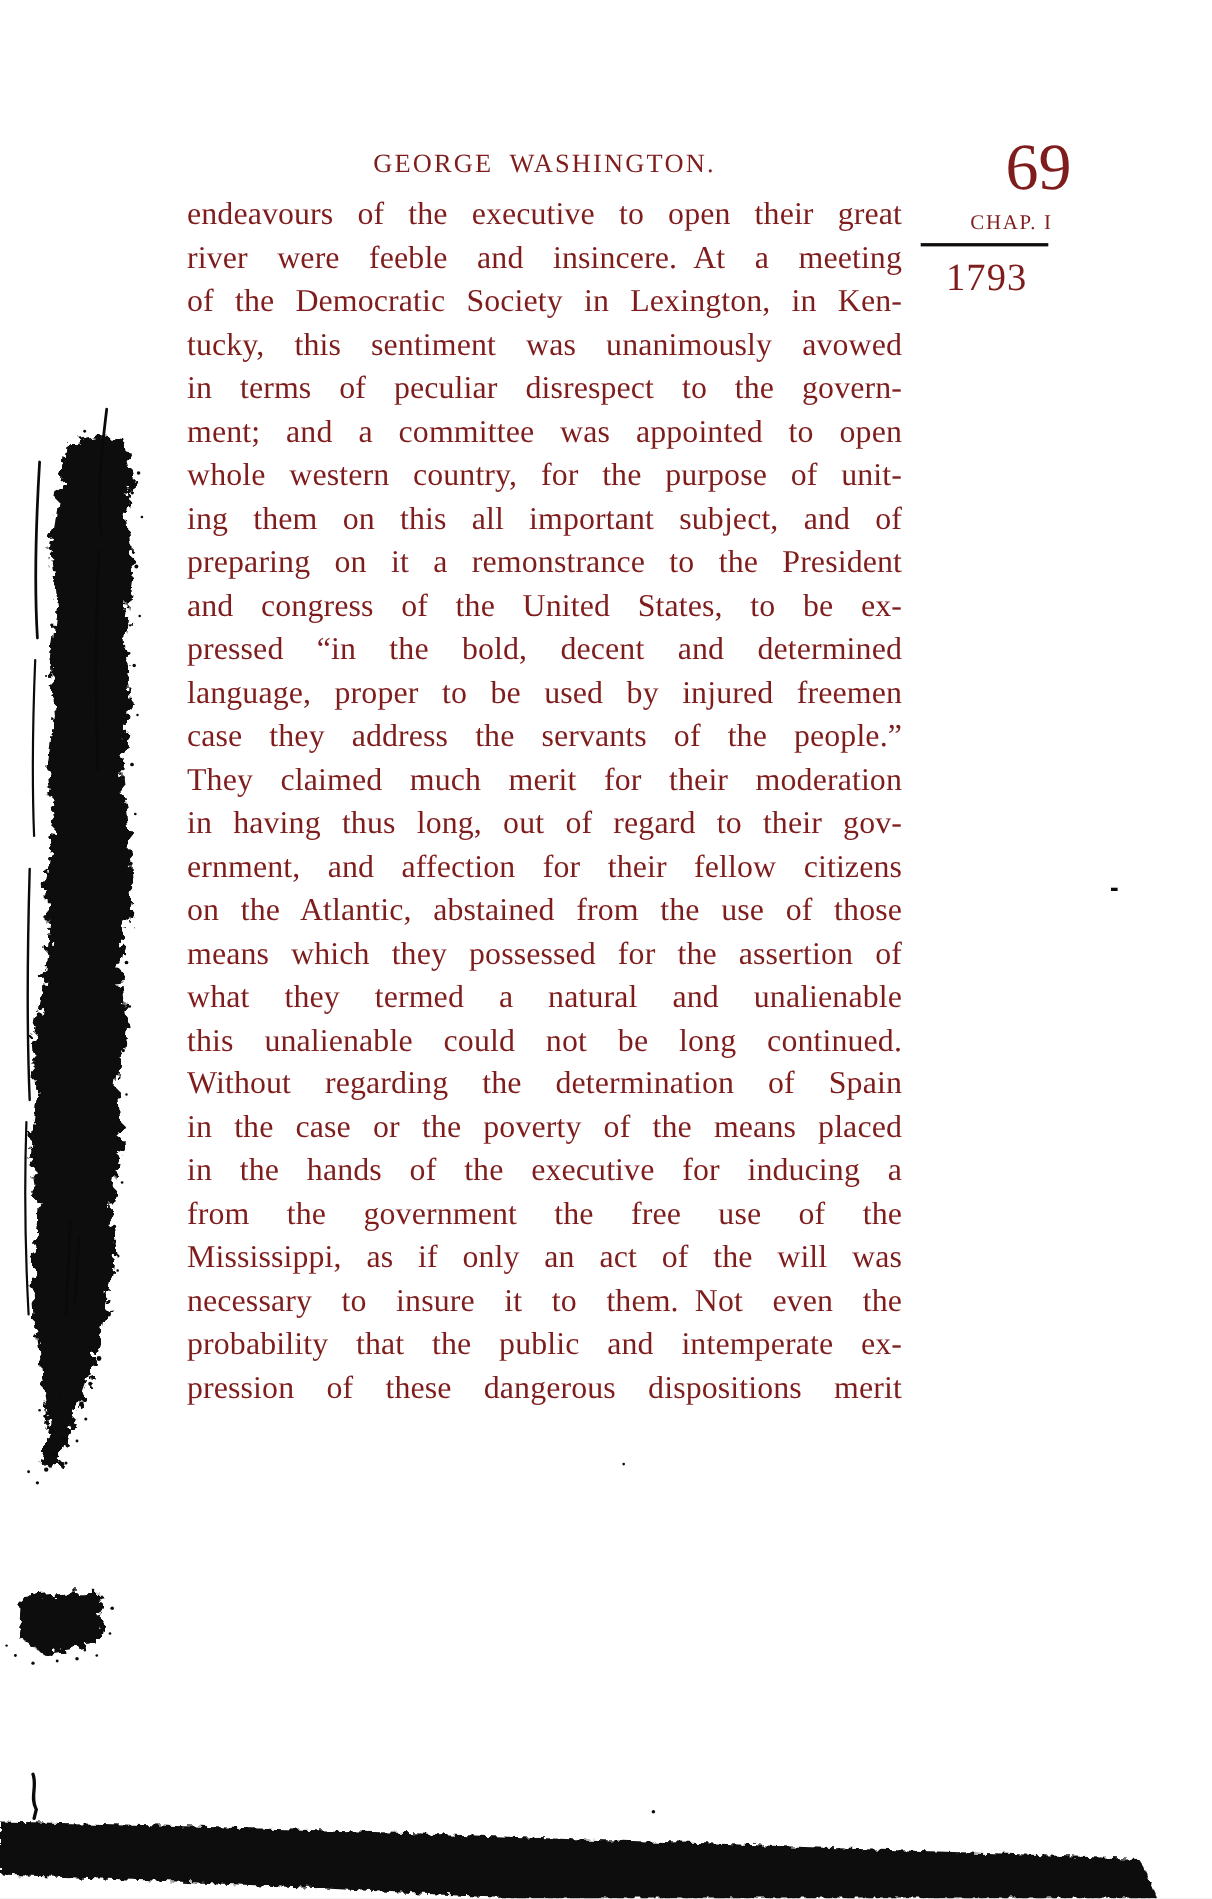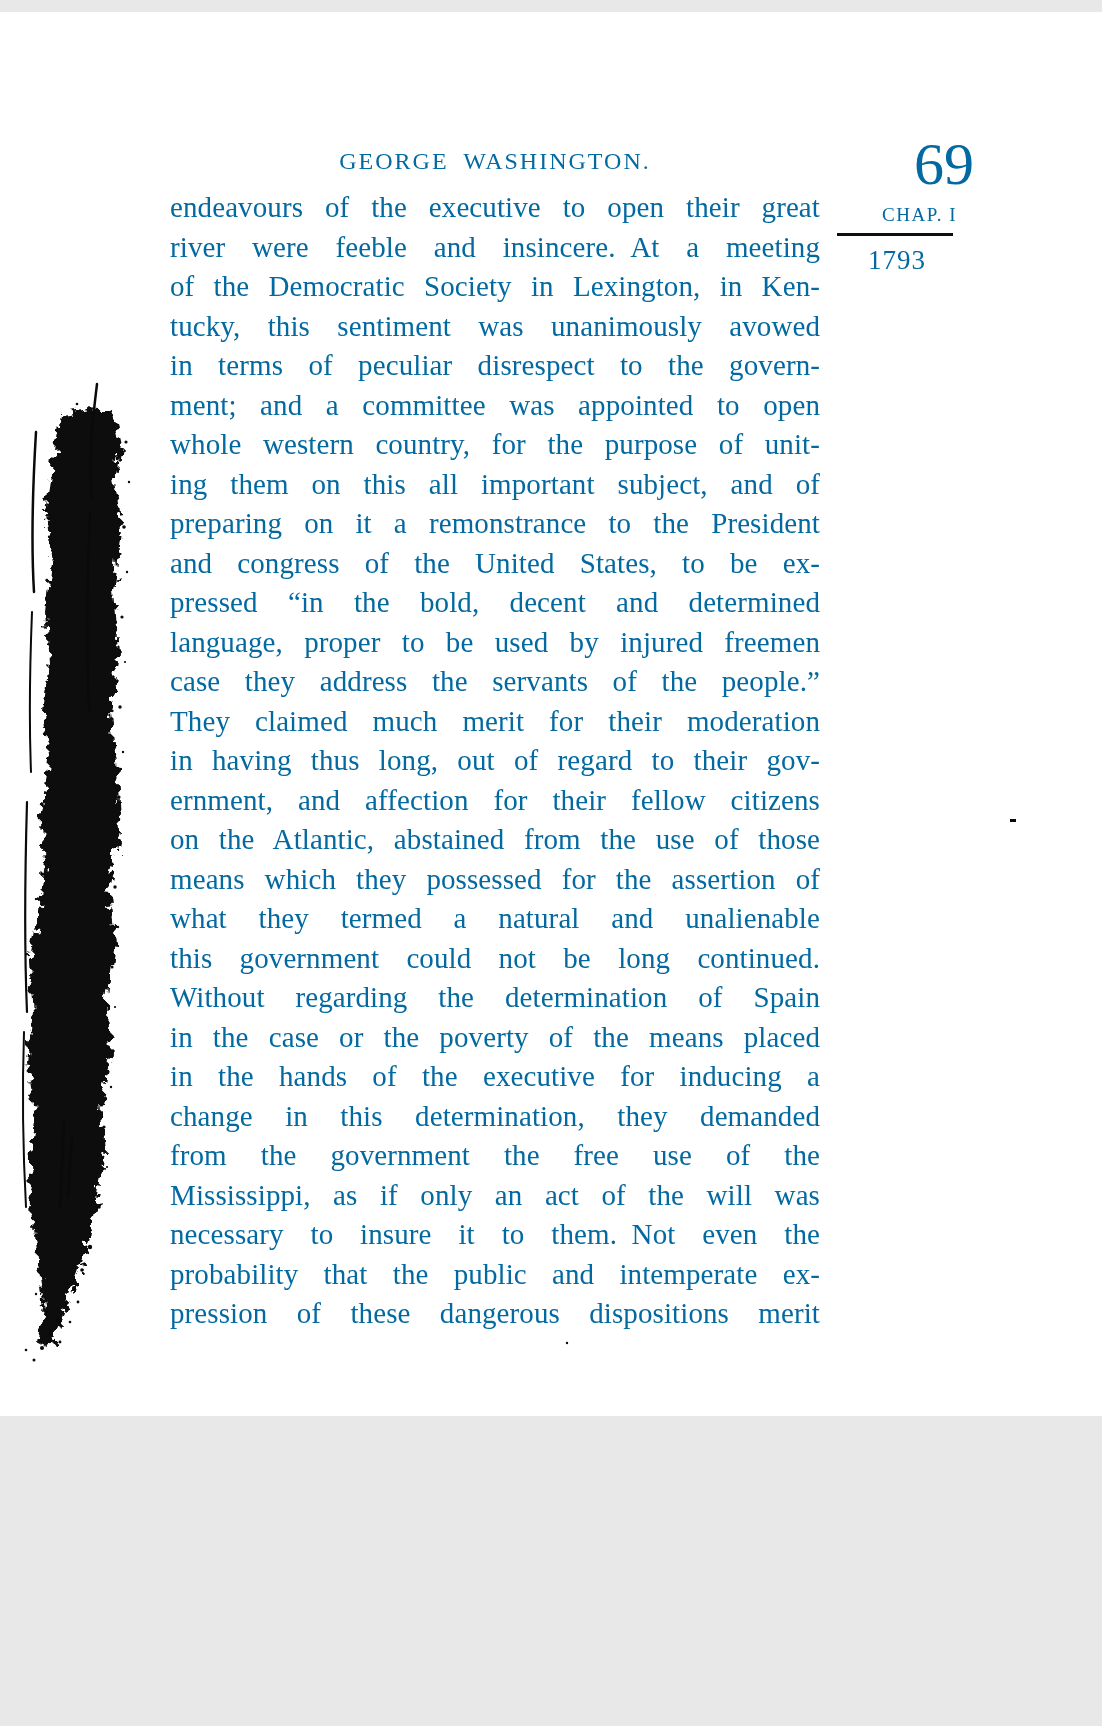--- a/index.html
+++ b/index.html
@@ -1,23 +1,23 @@
 <!DOCTYPE html>
 <html><head>
 <meta charset="utf-8">
 <style>
   html,body{margin:0;padding:0;background:#e8e8e8;}
   .page{
     position:relative;
-    width:1102px;height:1404px;
-    margin:12px auto;
+    width:1102px;height:1726px;
+    margin:0 auto;
     background:#ffffff;
     overflow:hidden;
     font-family:"Liberation Serif","DejaVu Serif",serif;
-    color:#0369a1;
+    color:#7f1d1d;
   }
   .running-head{
     position:absolute;left:170px;top:136px;width:650px;
     text-align:center;
     font-size:24px;letter-spacing:2px;word-spacing:7px;
     white-space:nowrap;
   }
   .page-num{
     position:absolute;left:914px;top:122px;width:60px;
     font-size:60px;line-height:1;text-align:left;
@@ -26,21 +26,21 @@
     position:absolute;left:837px;top:192px;width:120px;
     text-align:center;
   }
   .margin-notes .chap{
     font-size:19px;letter-spacing:1.5px;white-space:nowrap;text-align:right;
   }
   .margin-notes .rule{
     margin-top:7px;height:3px;background:#0f0e0c;width:116px;
   }
   .margin-notes .year{
-    margin-top:9px;font-size:27px;letter-spacing:1px;
+    margin-top:9px;font-size:35px;letter-spacing:1px;
   }
   .body-text{
     position:absolute;left:170px;top:176px;width:650px;
   }
   .text-line{
     font-size:29px;
     line-height:39.5px;height:39.5px;
     text-align:justify;
     -moz-text-align-last:justify;
     text-align-last:justify;
@@ -178,25 +178,24 @@
       <div class="text-line">and congress of the United States, to be ex-</div>
       <div class="text-line">pressed “in the bold, decent and determined</div>
       <div class="text-line">language, proper to be used by injured freemen</div>
       <div class="text-line">case they address the servants of the people.”</div>
       <div class="text-line">They claimed much merit for their moderation</div>
       <div class="text-line">in having thus long, out of regard to their gov-</div>
       <div class="text-line">ernment, and affection for their fellow citizens</div>
       <div class="text-line">on the Atlantic, abstained from the use of those</div>
       <div class="text-line">means which they possessed for the assertion of</div>
       <div class="text-line">what they termed a natural and unalienable</div>
-      <div class="text-line">this government could not be long continued.</div>
+      <div class="text-line">this unalienable could not be long continued.</div>
       <div class="text-line">Without regarding the determination of Spain</div>
       <div class="text-line">in the case or the poverty of the means placed</div>
       <div class="text-line">in the hands of the executive for inducing a</div>
-      <div class="text-line">change in this determination, they demanded</div>
       <div class="text-line">from the government the free use of the</div>
       <div class="text-line">Mississippi, as if only an act of the will was</div>
       <div class="text-line">necessary to insure it to them. Not even the</div>
       <div class="text-line">probability that the public and intemperate ex-</div>
       <div class="text-line">pression of these dangerous dispositions merit</div>
     </div>
 
 </div>
 
 </body></html>

